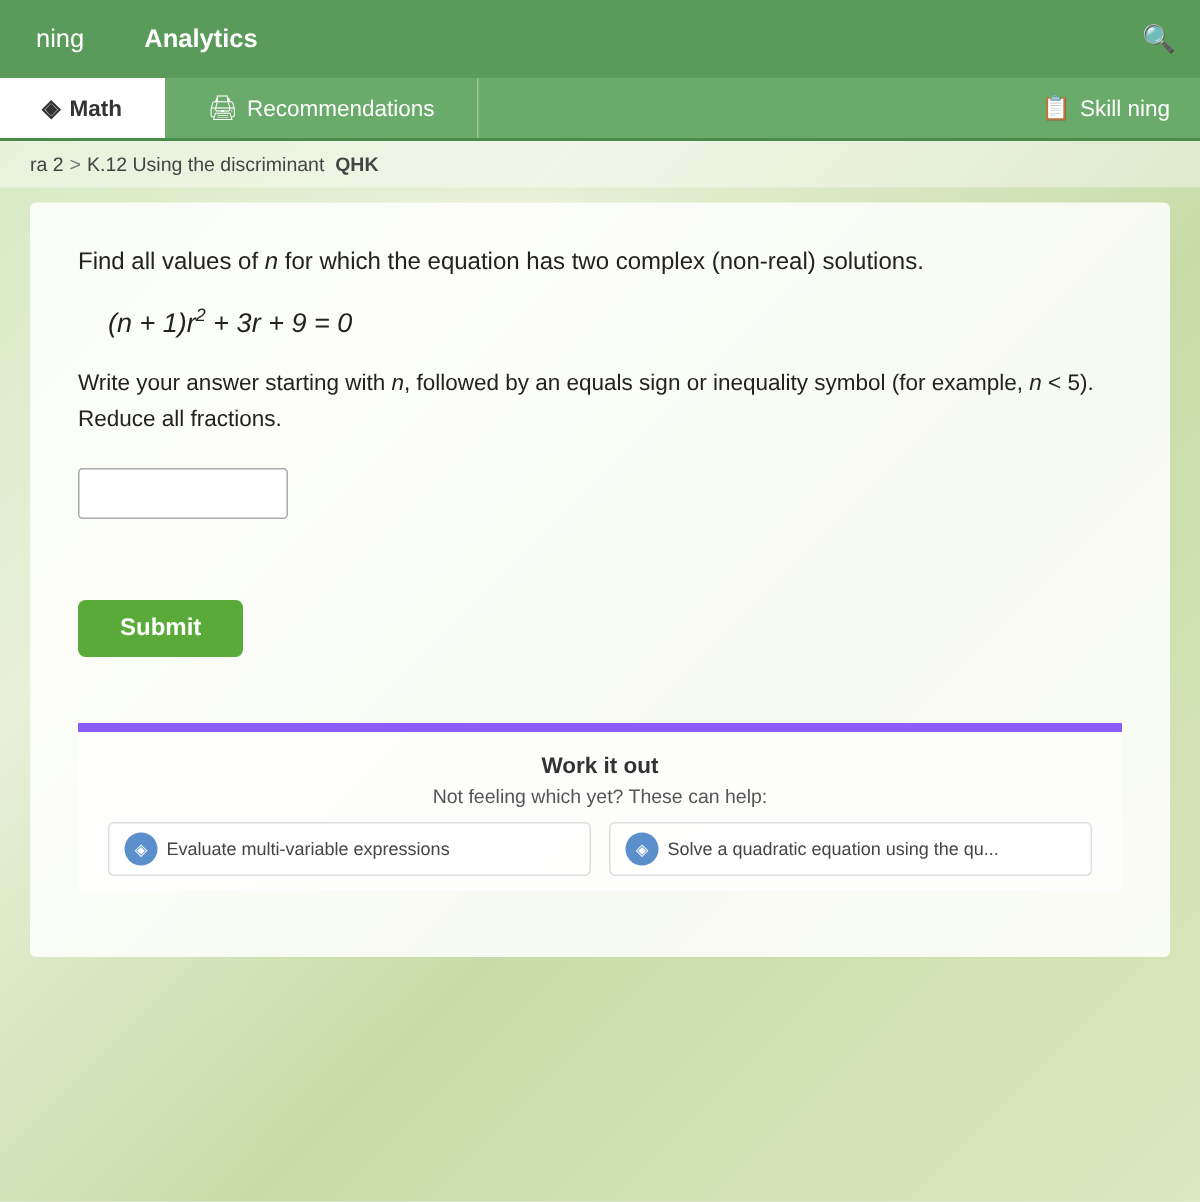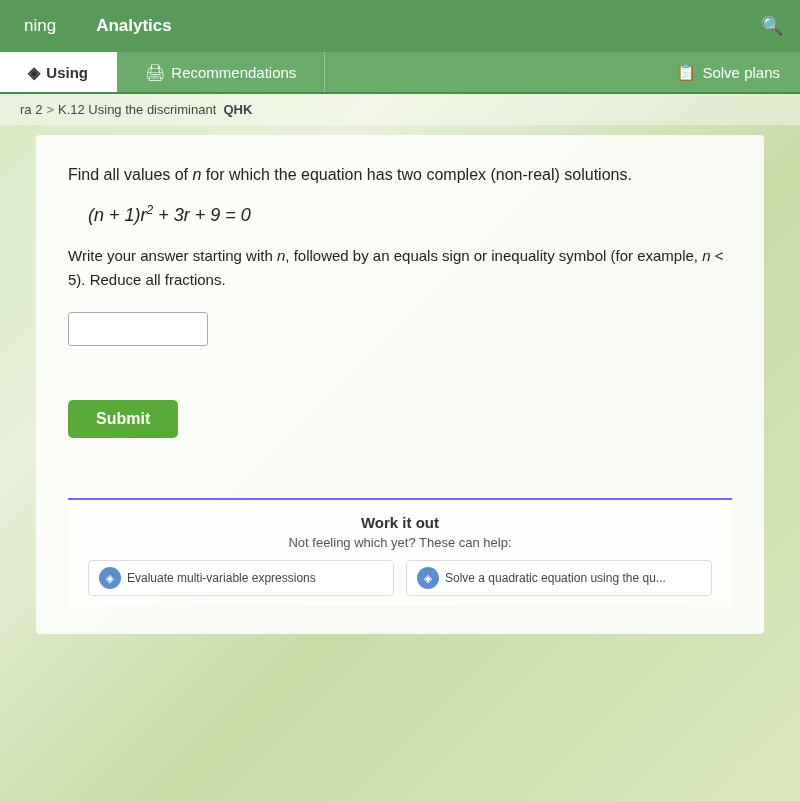--- a/index.html
+++ b/index.html
@@ -84,21 +84,21 @@
       align-items: center;
       gap: 4px;
       background: rgba(255,255,255,0.4);
       text-align: right;
     }
     .breadcrumb-sep { color: #777; }
 
     
     .main-content {
       background: rgba(255,255,255,0.85);
-      margin: 10px 36px;
+      margin: 10px 20px;
       padding: 28px 32px;
       border-radius: 4px;
       min-height: 400px;
       position: relative;
     }
 
     .problem-text {
       font-size: 16px;
       color: #222;
       margin-bottom: 16px;
@@ -147,26 +147,26 @@
       font-weight: 600;
       cursor: pointer;
       display: flex;
       align-items: flex-start;
       gap: 8px;
     }
 
     
     .work-it-out {
       position: absolute;
-      bottom: 0;
+      bottom: 16px;
       left: 0;
       right: 0;
       background: rgba(255,255,255,0.7);
       padding: 14px 20px 10px;
-      border-top: 2px solid #8b5cf6;
+      border-top: 6px solid #8b5cf6;
     }
     .work-it-out-title {
       text-align: center;
       font-size: 15px;
       font-weight: 700;
       color: #333;
       margin-bottom: 4px;
     }
     .work-it-out-subtitle {
       text-align: center;
@@ -219,29 +219,29 @@
 
 <div class="top-nav">
   <span class="top-nav-item">ning</span>
   <span class="top-nav-item active">Analytics</span>
   <span class="search-icon-wrap">🔍</span>
 </div>
 
 <div class="tab-bar">
   <div class="tab active">
     <span class="tab-icon">◈</span>
-    <span>Using</span>
+    <span>Math</span>
   </div>
   <div class="tab">
     <span class="tab-icon">🖨</span>
     <span>Recommendations</span>
   </div>
   <div class="skill-plans-tab">
     <span class="tab-icon">📋</span>
-    <span>Solve plans</span>
+    <span>Skill ning</span>
   </div>
 </div>
 
 <div class="breadcrumb">
   <span>ra 2</span>
   <span class="breadcrumb-sep">&gt;</span>
   <span>K.12 Using the discriminant &nbsp;<strong>QHK</strong></span>
 </div>
 
 <div class="main-content">

